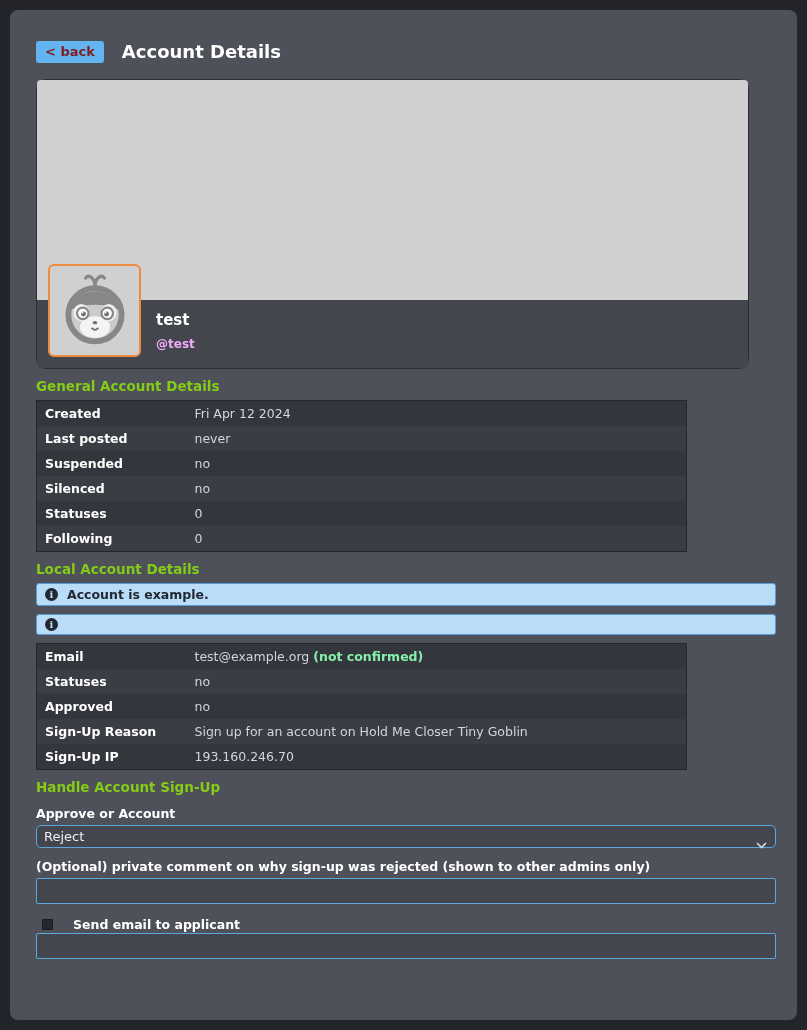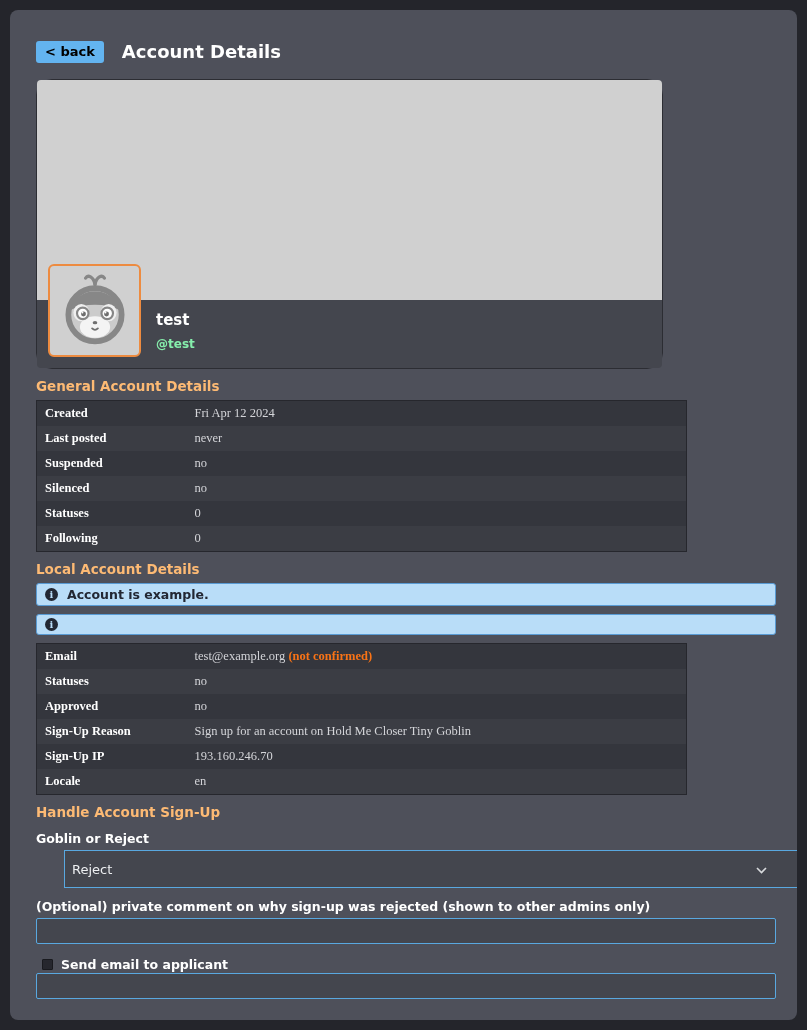--- a/index.html
+++ b/index.html
@@ -14,88 +14,88 @@
     margin: 10px;
     width: 787px; height: 1010px;
     background: #4e505a;
     border-radius: 8px;
     padding: 21px 21px 0 26px;
     overflow: hidden;
   }
   
   .title-row { display: flex; align-items: center; gap: 10px; margin: 2px 0 9px; }
   .back-btn {
-    background: #63b4f0; color: #000000;
+    background: #63b4f0; color: #7f1d1d;
     font-weight: bold; font-size: 13px; line-height: 1;
     padding: 4px 9px 5px; border: none; border-radius: 3px;
     font-family: inherit; cursor: pointer;
   }
   .page-title { font-size: 18px; font-weight: bold; color: #ffffff; margin: 8px; }
 
   
-  .profile-card { width: 627px; border: 1px solid #2c2d33; border-radius: 16px; margin-bottom: 9px; }
+  .profile-card { width: 713px; border: 1px solid #2c2d33; border-radius: 10px; margin-bottom: 9px; }
   .card-header { height: 220px; background: #d0d0d0; border-radius: 4px 4px 0 0; }
   .card-body { height: 68px; background: #44464e; border-radius: 0 0 4px 4px; position: relative; }
   .avatar {
     position: absolute; left: 11px; bottom: 11px;
     width: 93px; height: 93px;
     background: #d0d0d0; border: 2px solid #ed8b40; border-radius: 6px;
     display: flex; align-items: center; justify-content: center;
   }
   .name-block { padding: 11px 0 0 119px; }
   .display-name { font-size: 15px; font-weight: bold; color: #ffffff; }
-  .handle { font-size: 12px; font-weight: bold; color: #86efac; margin-top: 8px; }
-
-  
-  .section-heading { font-size: 13.5px; font-weight: bold; color: #fdba74; margin: 9px 0 6px; }
-
-  
-  table.details { width: 651px; border-collapse: collapse; border: 1px solid #26272d; font-family: Liberation Serif, serif; }
+  .handle { font-size: 12px; font-weight: bold; color: #f0abfc; margin-top: 8px; }
+
+  
+  .section-heading { font-size: 13.5px; font-weight: bold; color: #84cc16; margin: 9px 0 6px; }
+
+  
+  table.details { width: 651px; border-collapse: collapse; border: 1px solid #26272d; }
   table.details tr:nth-child(odd)  { background: #34363d; }
   table.details tr:nth-child(even) { background: #3b3d44; }
   table.details th {
     width: 150px; text-align: left; vertical-align: top;
     color: #ffffff; font-size: 12.5px; font-weight: bold;
     padding: 5px 8px;
   }
   table.details td { color: #d4d5d9; font-size: 12.5px; padding: 5px 8px; margin-left: 17px; }
-  table.details td strong { color: #f97316; }
+  table.details td strong { color: #86efac; }
 
   
   .notice {
     display: flex; align-items: center; gap: 9px;
     width: 740px; background: #b9ddf8; border: 1px solid #599bd4; border-radius: 3px;
     padding: 3px 8px; margin-bottom: 8px;
     color: #222733; font-weight: bold; font-size: 12.5px;
   }
   .info-icon {
     flex: 0 0 auto; width: 13px; height: 13px; border-radius: 50%;
     background: #222733; color: #b9ddf8;
     font-family: "DejaVu Serif", serif; font-size: 10px; font-weight: bold;
     display: flex; align-items: center; justify-content: center; line-height: 1;
   }
 
   
   .form-label { font-size: 12.5px; font-weight: bold; color: #ffffff; margin: 11px 0 4px; }
   .select-wrap { position: relative; width: 740px; }
   select.approve-select {
-    width: 100%; height: 38px;
+    width: 100%; height: 23px;
     appearance: none; -webkit-appearance: none; -moz-appearance: none;
     background: #44464e; color: #eceef0;
-    border: 1px solid #59a8e0; border-radius: 0;
-    font-size: 13px; padding: 2px 22px 2px 7px; font-family: inherit; margin-left: 28px;
+    border: 1px solid #59a8e0; border-radius: 5px;
+    font-size: 13px; padding: 2px 22px 2px 7px; font-family: inherit;
   }
   .chevron { position: absolute; right: 9px; top: 9px; pointer-events: none; }
   input.text-field {
     display: block; width: 740px; height: 26px;
     background: #44464e; color: #eceef0;
     border: 1px solid #59a8e0; border-radius: 2px;
     padding: 0 8px; font-size: 13px; font-family: inherit;
   }
-  .checkbox-row { display: flex; align-items: center; gap: 8px; margin: 13px 0 1px; padding-left: 6px; }
+  .checkbox-row { display: flex; align-items: center; gap: 20px; margin: 13px 0 1px; padding-left: 6px; }
   input.send-email-checkbox {
     appearance: none; -webkit-appearance: none;
     width: 11px; height: 11px; margin: 0;
     background: #26272e; border: 1px solid #191a1f; border-radius: 1px;
   }
   .checkbox-label { font-size: 12.5px; font-weight: bold; color: #ffffff; }
 </style>
 </head>
 <body>
 
@@ -192,30 +192,26 @@
           <td>no</td>
         </tr>
         <tr>
           <th>Sign-Up Reason</th>
           <td>Sign up for an account on Hold Me Closer Tiny Goblin</td>
         </tr>
         <tr>
           <th>Sign-Up IP</th>
           <td>193.160.246.70</td>
         </tr>
-        <tr>
-          <th>Locale</th>
-          <td>en</td>
-        </tr>
       </tbody>
   </table>
 
   <h2 class="section-heading">Handle Account Sign-Up</h2>
 
-  <div class="form-label">Goblin or Reject</div>
+  <div class="form-label">Approve or Account</div>
   <div class="select-wrap">
     <select class="approve-select">
       <option>Reject</option>
     </select>
     <span class="chevron">
       <svg width="11" height="7" viewBox="0 0 11 7">
           <polyline points="1,1 5.5,5.5 10,1" stroke="#d8dadd" stroke-width="1.6" fill="none"></polyline>
         </svg>
     </span>
   </div>

